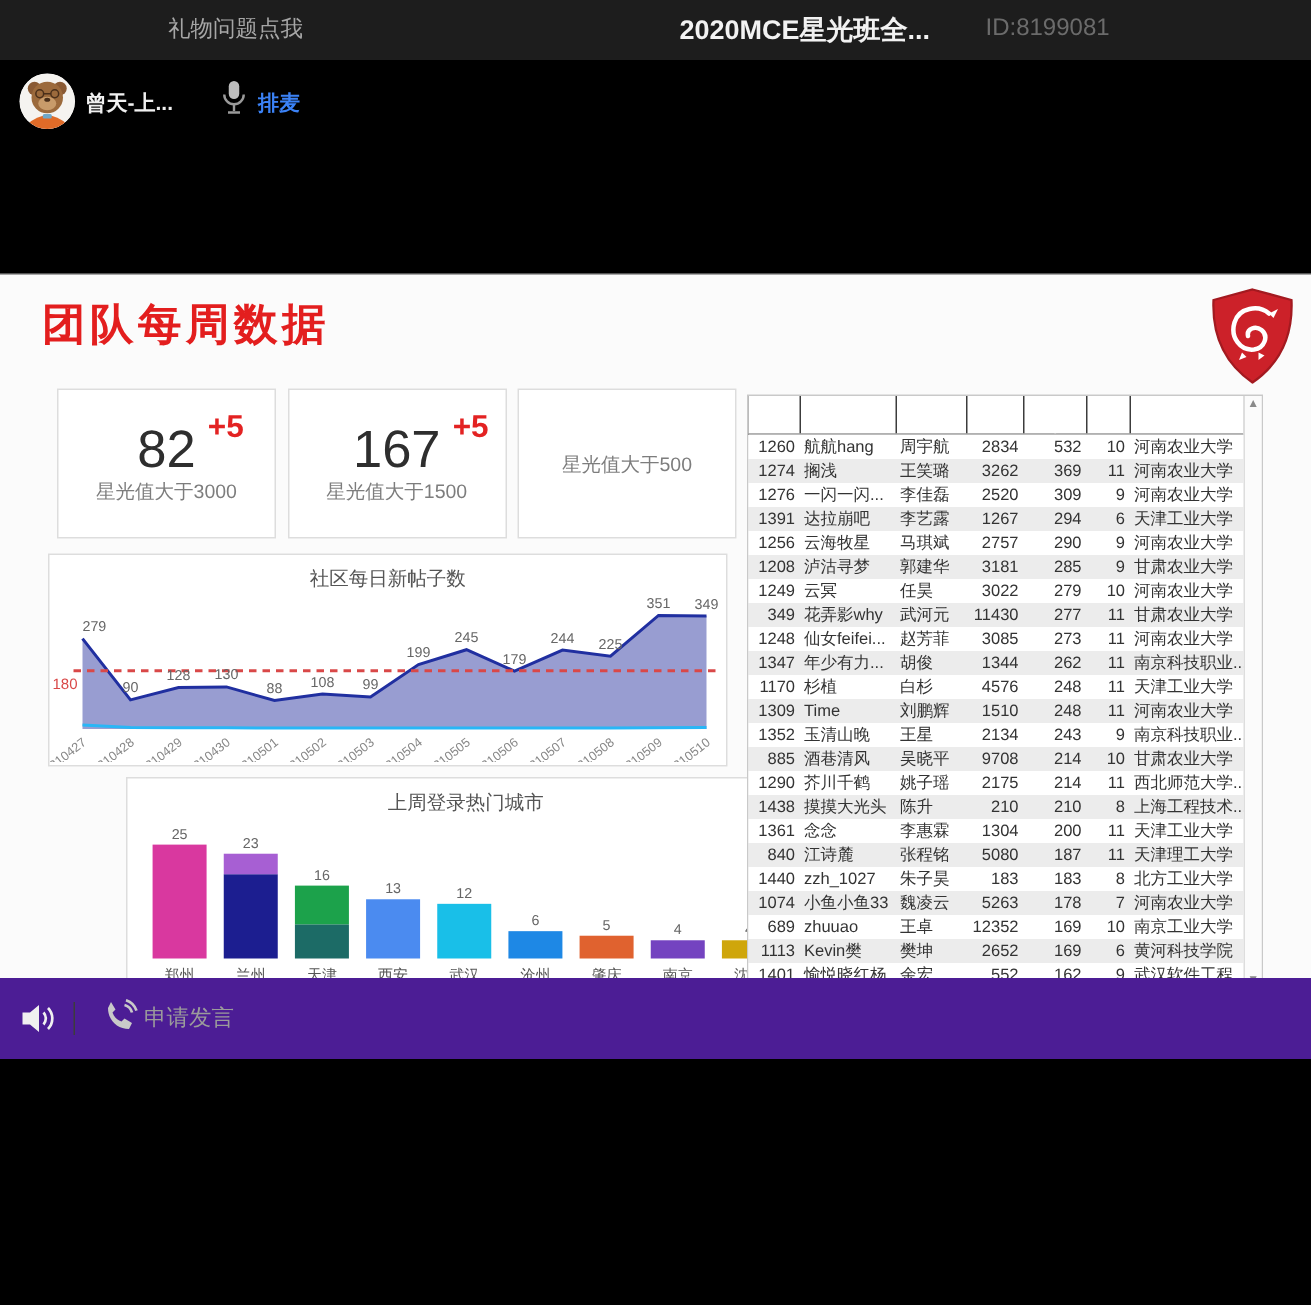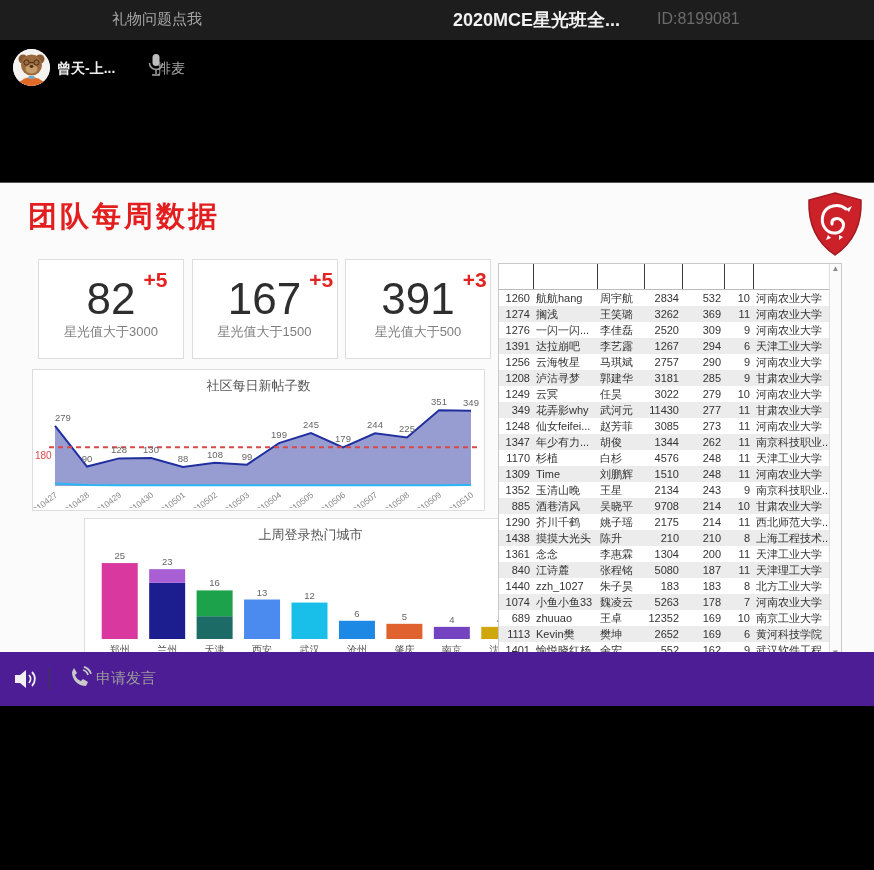--- a/index.html
+++ b/index.html
@@ -12,38 +12,38 @@
   .gift-link { position:absolute; left:112px; top:10px; font-size:15px; color:#a6a6a6; }
   .room-title { position:absolute; left:453px; top:8px; font-size:18px; font-weight:bold; color:#f2f2f2; }
   .room-id { position:absolute; left:657px; top:10px; font-size:16px; color:#6b6b6b; }
 
   
   .userstrip { position:absolute; left:0; top:40px; width:874px; height:55px; background:#000; }
   .avatar { position:absolute; left:13px; top:9px; width:37px; height:37px; border-radius:50%;
             overflow:hidden; background:#f4f4f4; }
   .user-name { position:absolute; left:57px; top:20px; font-size:14px; color:#f0f0f0; font-weight:bold; }
   .mic-wrap { position:absolute; left:148px; top:13px; }
-  .mic-label { position:absolute; left:157px; top:20px; font-size:14px; color:#a3a3a3; font-weight:normal; }
+  .mic-label { position:absolute; left:172px; top:20px; font-size:14px; color:#3b82f6; font-weight:bold; }
 
   
   .dashboard { position:absolute; left:0; top:182px; width:874px; height:491px; background:#fbfbfb;
                border-top:1px solid #555; }
   .dash-title { position:absolute; left:28px; top:14px; font-size:29px; font-weight:bold;
                 color:#e31e1e; letter-spacing:3px; }
   .msi-logo { position:absolute; left:806px; top:8px; width:58px; height:66px; }
 
   .panel { position:absolute; background:#fff; border:1px solid #ddd; }
 
   
   .cards { position:absolute; left:38px; top:76px; width:453px; height:100px;
            display:flex; justify-content:space-between; }
   .card { width:146px; height:100px; background:#fff; border:1px solid #ddd;
           display:flex; flex-direction:column; align-items:center; justify-content:center; }
   .card .num-row { position:relative; line-height:1; }
-  .card .num { font-size:44px; color:#2e2e2e; }
+  .card .num { font-size:35px; color:#2e2e2e; }
   .card .delta { position:absolute; top:-8px; right:-32px; font-size:21px; font-weight:bold; color:#e32222; }
   .card .cap { margin-top:2px; font-size:13px; color:#7d7d7d; }
 
   
   .line-panel { left:32px; top:186px; width:453px; height:142px; }
   .bar-panel  { left:38px; top:335px; width:453px; height:143px;margin-left:46px; }
   .chart-title { text-align:center; font-size:13px; color:#555; padding-top:7px; height:26px; }
   .chart-svg { display:block; }
 
   
@@ -130,21 +130,20 @@
     <div class="cards" id="cards-row">
         <div class="card">
           <div class="num-row"><span class="num">82</span><span class="delta">+5</span></div>
           <div class="cap">星光值大于3000</div>
         </div>
         <div class="card">
           <div class="num-row"><span class="num">167</span><span class="delta">+5</span></div>
           <div class="cap">星光值大于1500</div>
         </div>
         <div class="card">
-          <div class="num-row"><span class="num">391</span><span class="delta">+3</span></div>
           <div class="cap">星光值大于500</div>
         </div>
       </div>
 
     <div class="panel line-panel">
       <div class="chart-title">社区每日新帖子数</div>
       <svg id="line-chart" class="chart-svg" width="449" height="112" viewBox="0 0 449 112">
           <path d="M22,90 L22,29.79473684210526 L54,70.57894736842105 L86,62.37894736842105 L118,61.94736842105263 L150,71.01052631578948 L182,66.69473684210527 L214,68.63684210526316 L246,47.0578947368421 L278,37.13157894736842 L310,51.373684210526314 L342,37.34736842105263 L374,41.44736842105263 L406,14.257894736842104 L438,14.689473684210526 L438,90 Z" fill="#9298cf" fill-opacity="0.95"></path>
           <polyline points="22,29.79473684210526 54,70.57894736842105 86,62.37894736842105 118,61.94736842105263 150,71.01052631578948 182,66.69473684210527 214,68.63684210526316 246,47.0578947368421 278,37.13157894736842 310,51.373684210526314 342,37.34736842105263 374,41.44736842105263 406,14.257894736842104 438,14.689473684210526" fill="none" stroke="#202fa0" stroke-width="2"></polyline>
           <polyline points="22,87.41052631578947 54,88.92105263157895 86,89.13684210526316 118,89.13684210526316 150,89.35263157894737 182,89.35263157894737 214,89.35263157894737 246,89.35263157894737 278,89.35263157894737 310,89.35263157894737 342,89.35263157894737 374,89.35263157894737 406,89.13684210526316 438,88.92105263157895" fill="none" stroke="#29b6f6" stroke-width="2"></polyline>

